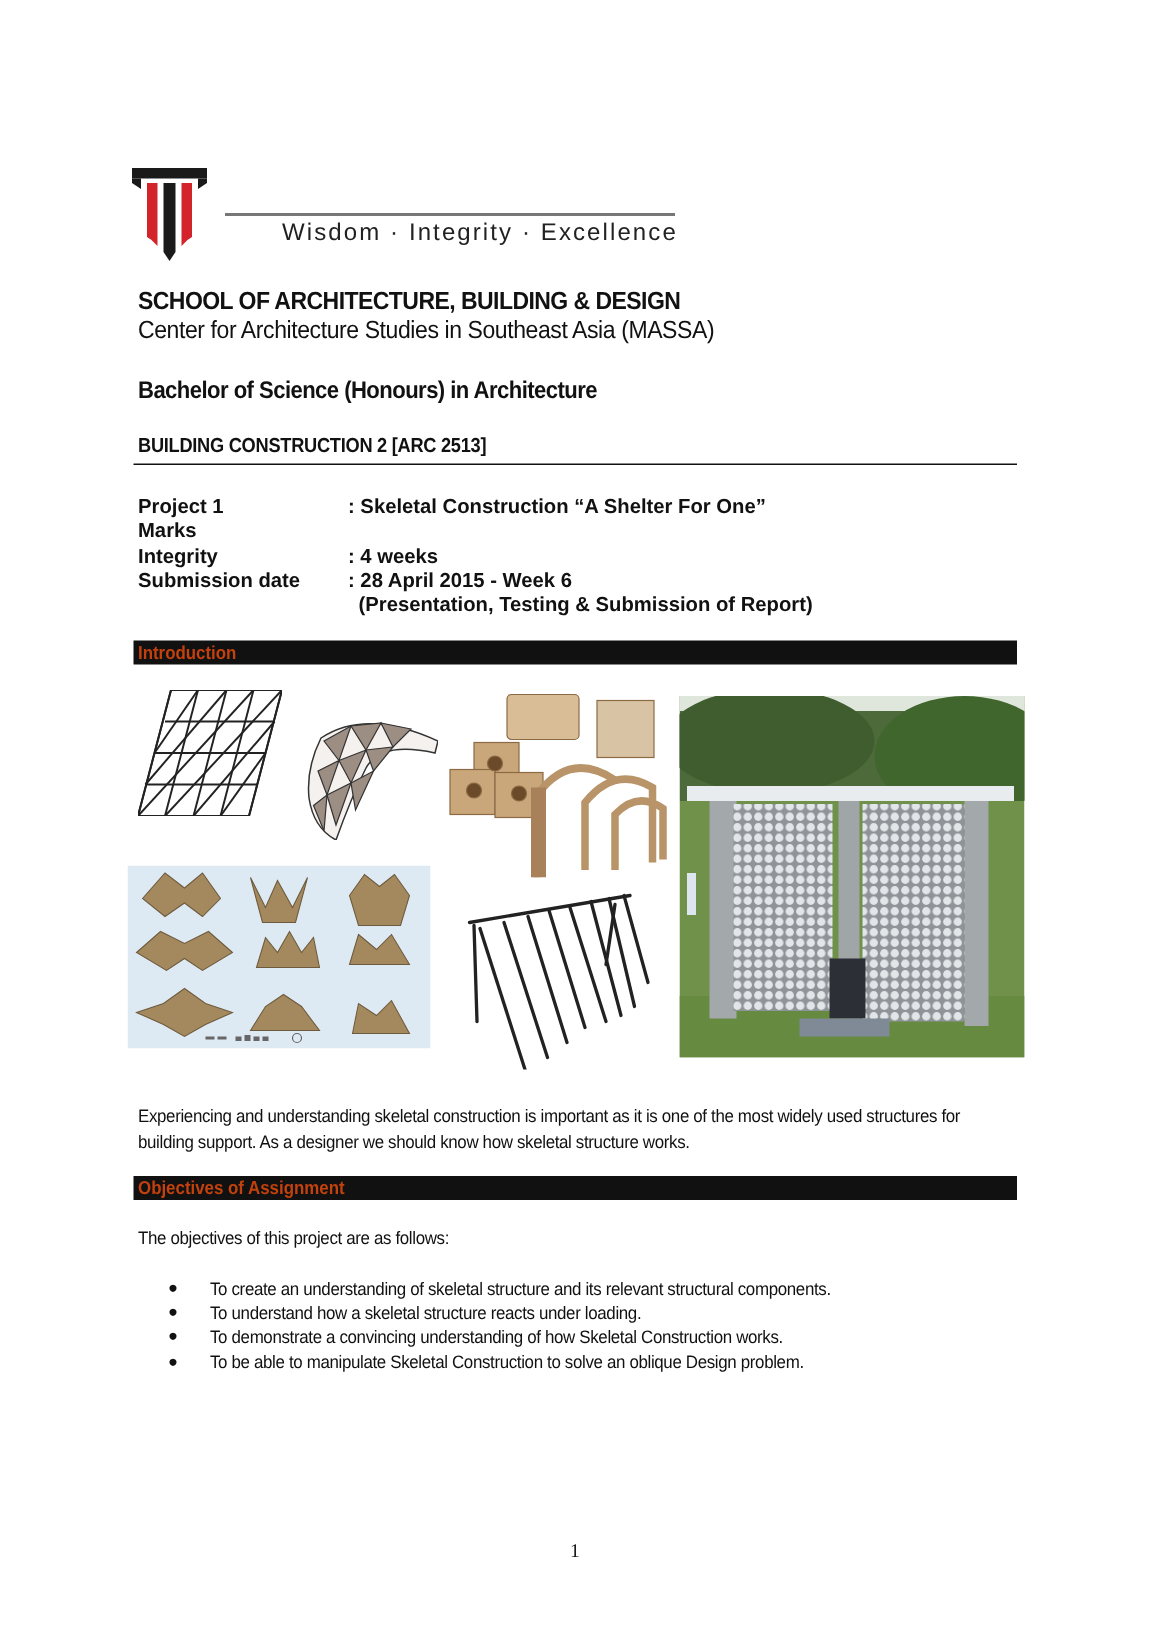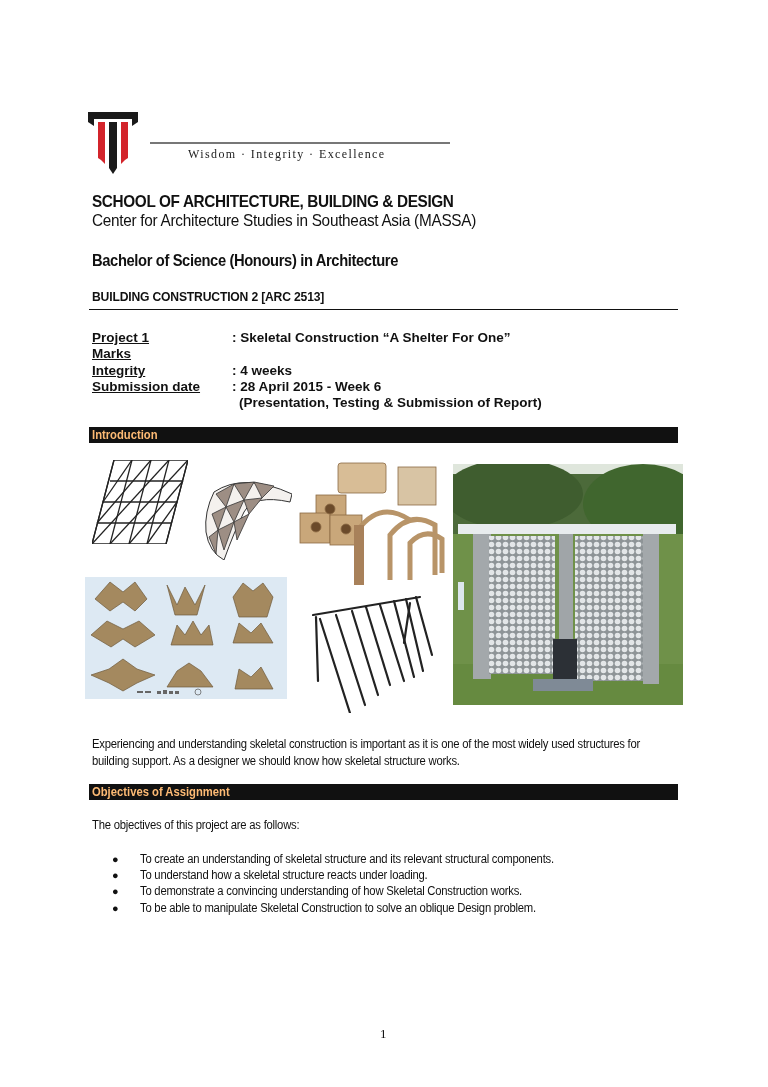--- a/index.html
+++ b/index.html
@@ -4,35 +4,35 @@
 <style>
   html, body { margin:0; padding:0; background:#ffffff; }
   body { width:768px; height:1087px; position:relative; overflow:hidden; font-family:"Liberation Sans", sans-serif; color:#111; }
   .abs { position:absolute; }
 
   
   .logo { left:88px; top:110px; width:365px; height:66px; }
   .logo-mark { left:0; top:2px; width:50px; height:62px; }
   .logo-title { left:62px; top:-4px; font-family:"Liberation Serif", serif; font-size:30px; letter-spacing:1.2px; color:#1a1a1a; white-space:nowrap; }
   .logo-rule { left:62px; top:32px; width:300px; height:2px; background:#777; }
-  .logo-tag { left:100px; top:37px; font-family:Liberation Serif, serif; font-size:12px; letter-spacing:1.4px; color:#222; white-space:nowrap; }
+  .logo-tag { left:100px; top:37px; font-family:Liberation Sans, sans-serif; font-size:16px; letter-spacing:1.4px; color:#222; white-space:nowrap; }
 
   .school { left:92px; top:192px; font-size:16.5px; font-weight:bold; letter-spacing:-0.4px; transform:scaleX(0.93); transform-origin:left; white-space:nowrap; }
   .center { left:92px; top:211px; font-size:16.5px; letter-spacing:-0.3px; transform:scaleX(0.93); transform-origin:left; white-space:nowrap; }
   .degree { left:92px; top:252px; font-size:16px; font-weight:bold; letter-spacing:-0.4px; transform:scaleX(0.92); transform-origin:left; white-space:nowrap; }
   .course { left:92px; top:289px; font-size:13.5px; font-weight:bold; letter-spacing:-0.2px; transform:scaleX(0.9); transform-origin:left; white-space:nowrap; }
   .course-rule { left:89px; top:309px; width:589px; height:1px; background:#111; }
 
   .meta { left:92px; top:330px; font-size:13.5px; font-weight:bold; line-height:16.3px; }
   .meta-row { display:flex; white-space:nowrap; }
-  .meta-label { width:140px;text-decoration:underline; }
+  .meta-label { width:140px; }
   .meta-value { }
   .meta-cont { padding-left:147px; white-space:nowrap;text-align:right; }
 
-  .section-bar { left:89px; width:589px; height:16px; background:#111; color:#fdba74; font-size:12.5px; font-weight:bold; line-height:16px; padding-left:3px; box-sizing:border-box; }
+  .section-bar { left:89px; width:589px; height:16px; background:#111; color:#c2410c; font-size:12.5px; font-weight:bold; line-height:16px; padding-left:3px; box-sizing:border-box; }
   .section-bar span { display:inline-block; transform:scaleX(0.9); transform-origin:left; white-space:nowrap; }
 
   .img { position:absolute; }
 
   .para { left:92px; top:736px; width:600px; font-size:12px; line-height:17px; letter-spacing:-0.25px; transform:scaleX(0.94); transform-origin:left; }
   .obj-intro { left:92px; top:818px; font-size:12px; letter-spacing:-0.25px; transform:scaleX(0.94); transform-origin:left; white-space:nowrap; }
   .obj-list { left:112px; top:851px; font-size:12px; line-height:16.2px; letter-spacing:-0.25px; }
   .obj-item { display:flex; white-space:nowrap; }
   .bullet { width:28px; font-size:11px; }
   .obj-text { display:inline-block; transform:scaleX(0.94); transform-origin:left; }

